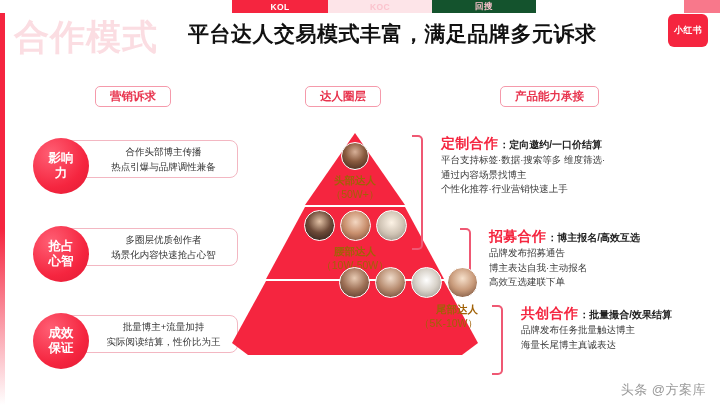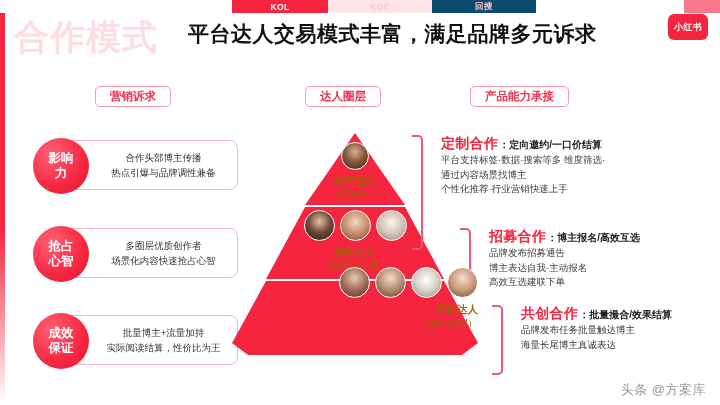--- a/index.html
+++ b/index.html
@@ -25,21 +25,21 @@
   }
   .tab-spacer-left { width: 232px; height: 13px; background:#ffffff; }
   .tab {
     height: 13px;
     display: flex; align-items: center; justify-content: center;
     font-size: 8.5px; font-weight: bold; letter-spacing: .4px;
     color: #ffffff;
   }
   .tab.active { background: #f5253f; width: 96px; }
   .tab.dim1 { background: #fde4e8; color:#fbc3cd; width: 104px; }
-  .tab.dim2 { background: #0c4a6e; color:#fbc3cd; width: 104px; }
+  .tab.dim2 { background: #14532d; color:#fbc3cd; width: 104px; }
   .tab-spacer-right { flex: 1; height: 13px; background: #ffffff; }
   .tab-end { width: 36px; height:13px; background:#f8788b; }
 
   
   .edge-bar {
     position: absolute; left: 0; top: 13px;
     width: 5px; height: 392px;
     background: linear-gradient(180deg,#f5253f 0%, #f5253f 55%, #ffffff 100%);
   }
 
@@ -54,44 +54,44 @@
   
   .main-title {
     position: absolute; left: 188px; top: 20px;
     font-size: 21px; font-weight: bold; color: #111111;
     letter-spacing: .5px; white-space: nowrap;
   }
 
   
   .brand-logo {
     position: absolute; right: 12px; top: 14px;
-    width: 40px; height: 26px; border-radius: 6px;
+    width: 40px; height: 33px; border-radius: 6px;
     background: #f5253f;
     display: flex; align-items: center; justify-content: center;
     color: #ffffff; font-size: 9px; font-weight: bold; letter-spacing: .3px;
   }
 
   
   .pill {
     position: absolute; top: 86px;
     height: 21px; padding: 0 14px;
     border: 1px solid #f59aab; border-radius: 5px;
     display: flex; align-items: center; justify-content: center;
     font-size: 11.5px; font-weight: bold; color: #e8344e;
     white-space: nowrap;
   }
   .pill.p1 { left: 95px; }
   .pill.p2 { left: 305px; }
-  .pill.p3 { left: 470px; }
+  .pill.p3 { left: 500px; }
 
   
   .lcard { position: absolute; left: 33px; width: 205px; height: 56px; }
   .lcard .box {
     position: absolute; left: 30px; top: 2px;
-    width: 175px; height: 50px;
+    width: 175px; height: 38px;
     border: 1px solid #f3b7c2; border-radius: 8px;
     background: #ffffff;
     display: flex; flex-direction: column; align-items: center; justify-content: center;
     padding-left: 26px;
   }
   .lcard .box .ln {
     font-size: 9.5px; color: #333333; line-height: 15px; white-space: nowrap;
   }
   .lcard .badge {
     position: absolute; left: 0; top: 0;

